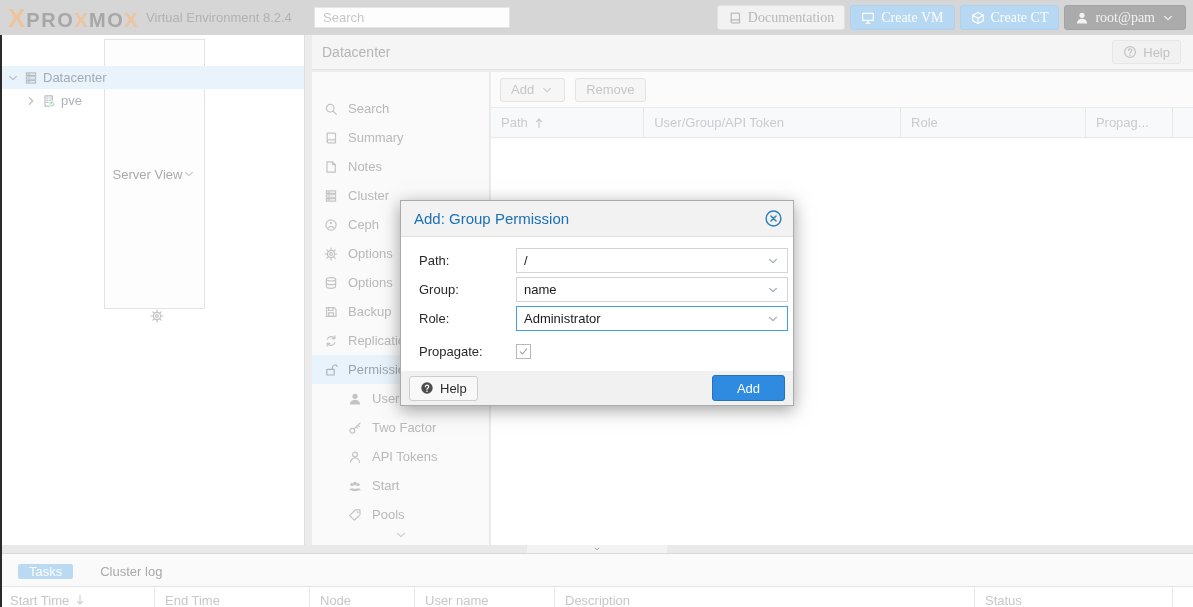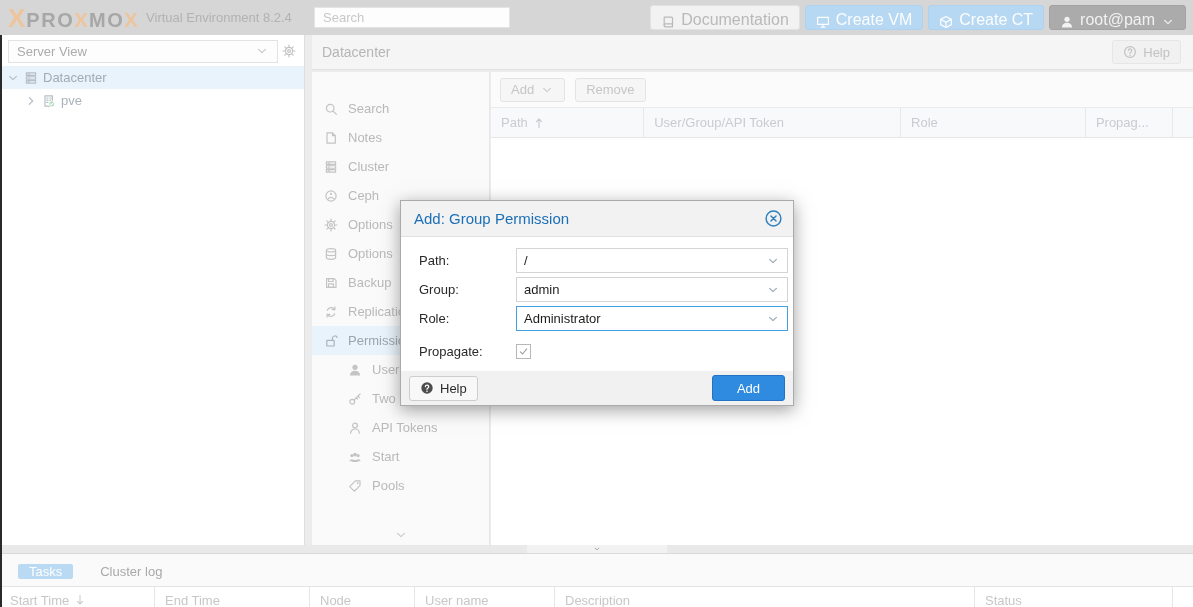--- a/index.html
+++ b/index.html
@@ -9,31 +9,31 @@
   
   .topbar { position:absolute; left:0; top:0; width:1193px; height:35px; background:#d6d6d6; display:flex; align-items:center; z-index:10; }
   .logo { display:flex; align-items:baseline; margin-left:8px; cursor:default; }
   .logo .mark { font-size:26px; font-weight:bold; color:#eec49c; line-height:1; margin-right:1px; }
   .logo .seg { font-size:20px; font-weight:bold; letter-spacing:1.5px; color:#a7a7a7; line-height:1; }
   .logo .ox  { color:#eec49c; }
   .subtitle { color:#b2b2b2; font-size:13px; margin-left:7px; }
   .hsearch { position:absolute; left:314px; top:7px; width:196px; height:21px; background:#fdfdfd; border:1px solid #e4e4e4; padding:0 8px; font-size:13px; color:#777; outline:none; }
   .hsearch::placeholder { color:#c8c8c8; }
   .top-right { position:absolute; right:7px; top:5px; display:flex; gap:5px; }
-  .tbtn { height:25px; display:flex; align-items:flex-end; gap:6px; padding:0 10px; border-radius:3px; font-size:16px; cursor:pointer; }
+  .tbtn { height:25px; display:flex; align-items:center; gap:6px; padding:0 10px; border-radius:3px; font-size:14px; cursor:pointer;font-family:Liberation Serif, serif; }
   .tbtn.doc  { background:#f2f2f2; border:1px solid #e2e2e2; color:#b9b9b9; }
   .tbtn.blue { background:#b7d8f2; border:1px solid #aed2ef; color:#fcfdfe; }
   .tbtn.user { background:#ababab; border:1px solid #a3a3a3; color:#f2f2f2; }
   .tbtn .ic  { display:inline-flex; }
 
   .left-edge { position:absolute; left:0; top:35px; width:2px; height:572px; background:#2a2a2a; z-index:40; }
 
   
   .sidebar { position:absolute; left:0; top:35px; width:305px; height:513px; background:#ffffff; border-right:1px solid #dedede; }
-  .viewbar { position:absolute; left:8px; top:4px; width:293px; height:24px; display:flex; align-items:center; }
+  .viewbar { position:absolute; left:8px; top:4px; width:293px; height:24px; display:flex; align-items:center;flex-direction:column; }
   .viewcombo { flex:0 0 270px; height:23px; background:#fdfdfd; border:1px solid #e3e3e3; display:flex; align-items:center; justify-content:space-between; padding:0 8px; color:#ababab; cursor:pointer; }
   .viewcombo .ic { color:#c9c9c9; }
   .gearbtn { margin-left:4px; color:#c3c3c3; display:flex; align-items:center; cursor:pointer; }
   .tree { position:absolute; left:0; top:31px; width:100%; }
   .trow { height:23px; display:flex; align-items:center; color:#a2abb4; cursor:pointer; }
   .trow.sel { background:#e9f3fb; }
   .trow .tw { width:16px; display:flex; justify-content:center; color:#c2c7cc; }
   .trow .ic { margin:0 5px 0 2px; color:#b7bec5; }
   .trow.lvl1 { padding-left:6px; }
   .trow.lvl2 { padding-left:24px; color:#aab3ba; }
@@ -234,20 +234,29 @@
           <svg width="14" height="14" viewBox="0 0 14 14" fill="none" stroke="currentColor" stroke-width="1.2" stroke-linecap="round" stroke-linejoin="round">
             <circle cx="6.2" cy="6.2" r="3.8"></circle>
             <path d="M9 9 L12.4 12.4"></path>
           </svg>
         </span>
         <span>Search</span>
       </div>
     <div class="nav-item">
         <span class="ic" style="display: inline-flex;">
           <svg width="14" height="14" viewBox="0 0 14 14" fill="none" stroke="currentColor" stroke-width="1.2" stroke-linecap="round" stroke-linejoin="round">
+            <path d="M3.2 2.2 h7.3 a1 1 0 0 1 1 1 v8.6 h-7.3 a1 1 0 0 1 -1 -1 z"></path>
+            <path d="M3.2 9.8 a1 1 0 0 1 1 -1 h7.3"></path>
+          </svg>
+        </span>
+        <span>Summary</span>
+      </div>
+    <div class="nav-item">
+        <span class="ic" style="display: inline-flex;">
+          <svg width="14" height="14" viewBox="0 0 14 14" fill="none" stroke="currentColor" stroke-width="1.2" stroke-linecap="round" stroke-linejoin="round">
             <path d="M3 1.8 h5.5 l2.8 2.8 v7.6 h-8.3 z"></path>
             <path d="M8.5 1.8 v2.8 h2.8"></path>
           </svg>
         </span>
         <span>Notes</span>
       </div>
     <div class="nav-item">
         <span class="ic" style="display: inline-flex;">
           <svg width="14" height="14" viewBox="0 0 14 14" fill="none" stroke="currentColor" stroke-width="1.2" stroke-linecap="round" stroke-linejoin="round">
             <rect x="2.4" y="1.9" width="9.2" height="2.5"></rect>
@@ -473,21 +482,21 @@
         <span class="ic" style="display: inline-flex;">
             <svg width="14" height="14" viewBox="0 0 14 14" fill="none" stroke="currentColor" stroke-width="1.2" stroke-linecap="round" stroke-linejoin="round">
               <path d="M3.6 5.3 7 8.7 10.4 5.3"></path>
             </svg>
           </span>
       </div>
     </div>
     <div class="m-row" style="top:76px">
         <span class="m-label">Group:</span>
       <div class="m-combo">
-        <span>admin</span>
+        <span>name</span>
         <span class="ic" style="display: inline-flex;">
             <svg width="14" height="14" viewBox="0 0 14 14" fill="none" stroke="currentColor" stroke-width="1.2" stroke-linecap="round" stroke-linejoin="round">
               <path d="M3.6 5.3 7 8.7 10.4 5.3"></path>
             </svg>
           </span>
       </div>
     </div>
     <div class="m-row" style="top:105px">
         <span class="m-label">Role:</span>
       <div class="m-combo focused">

